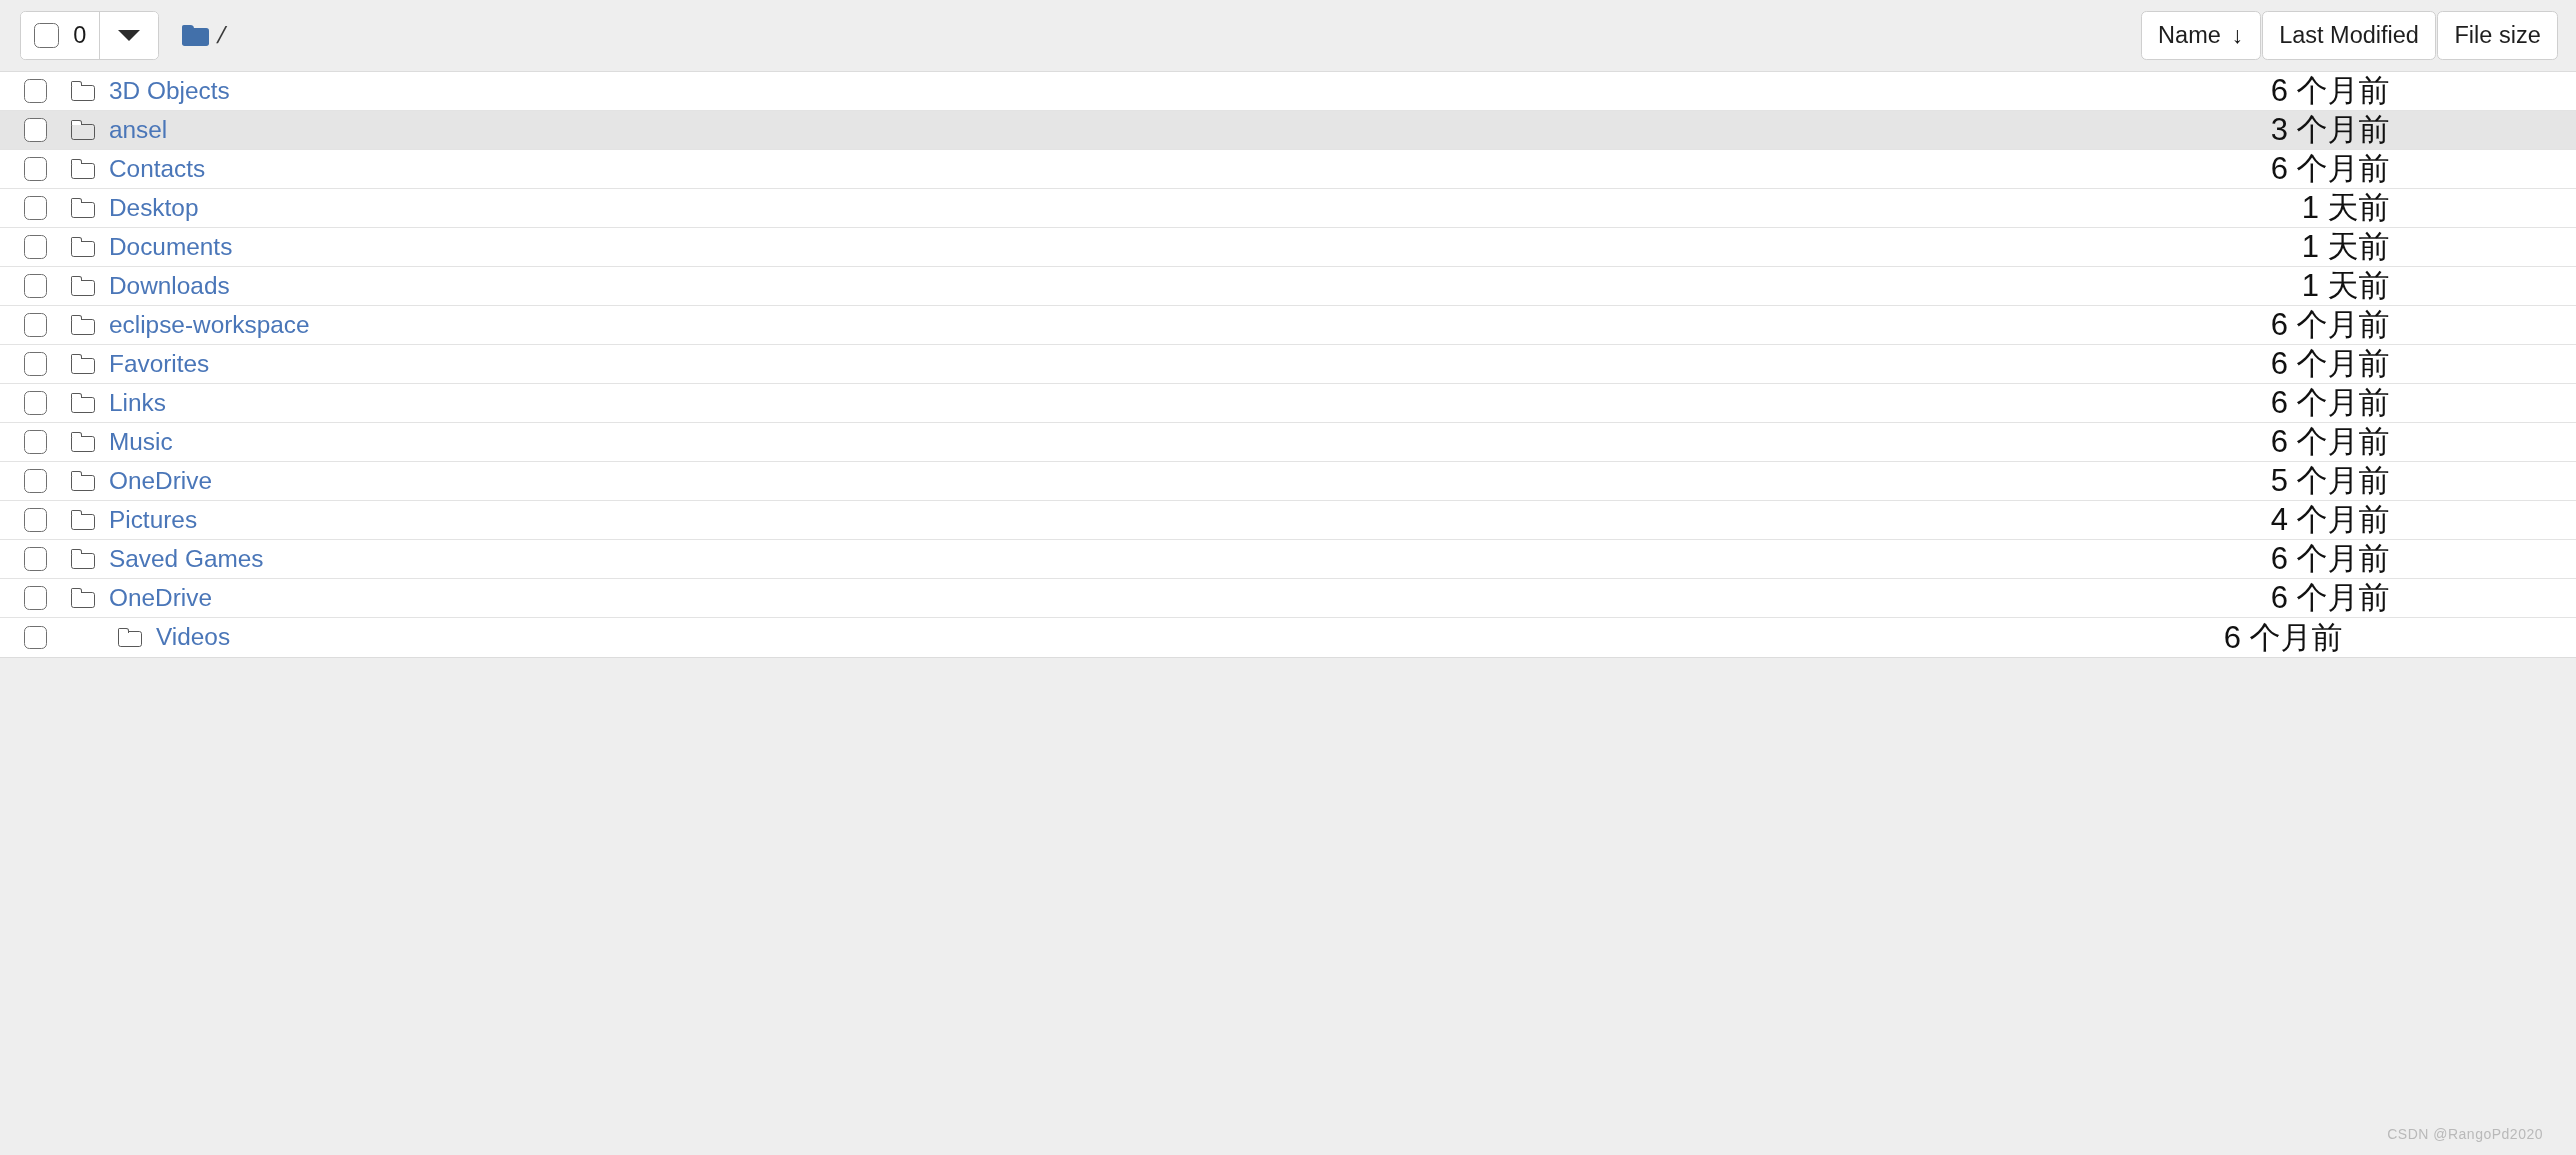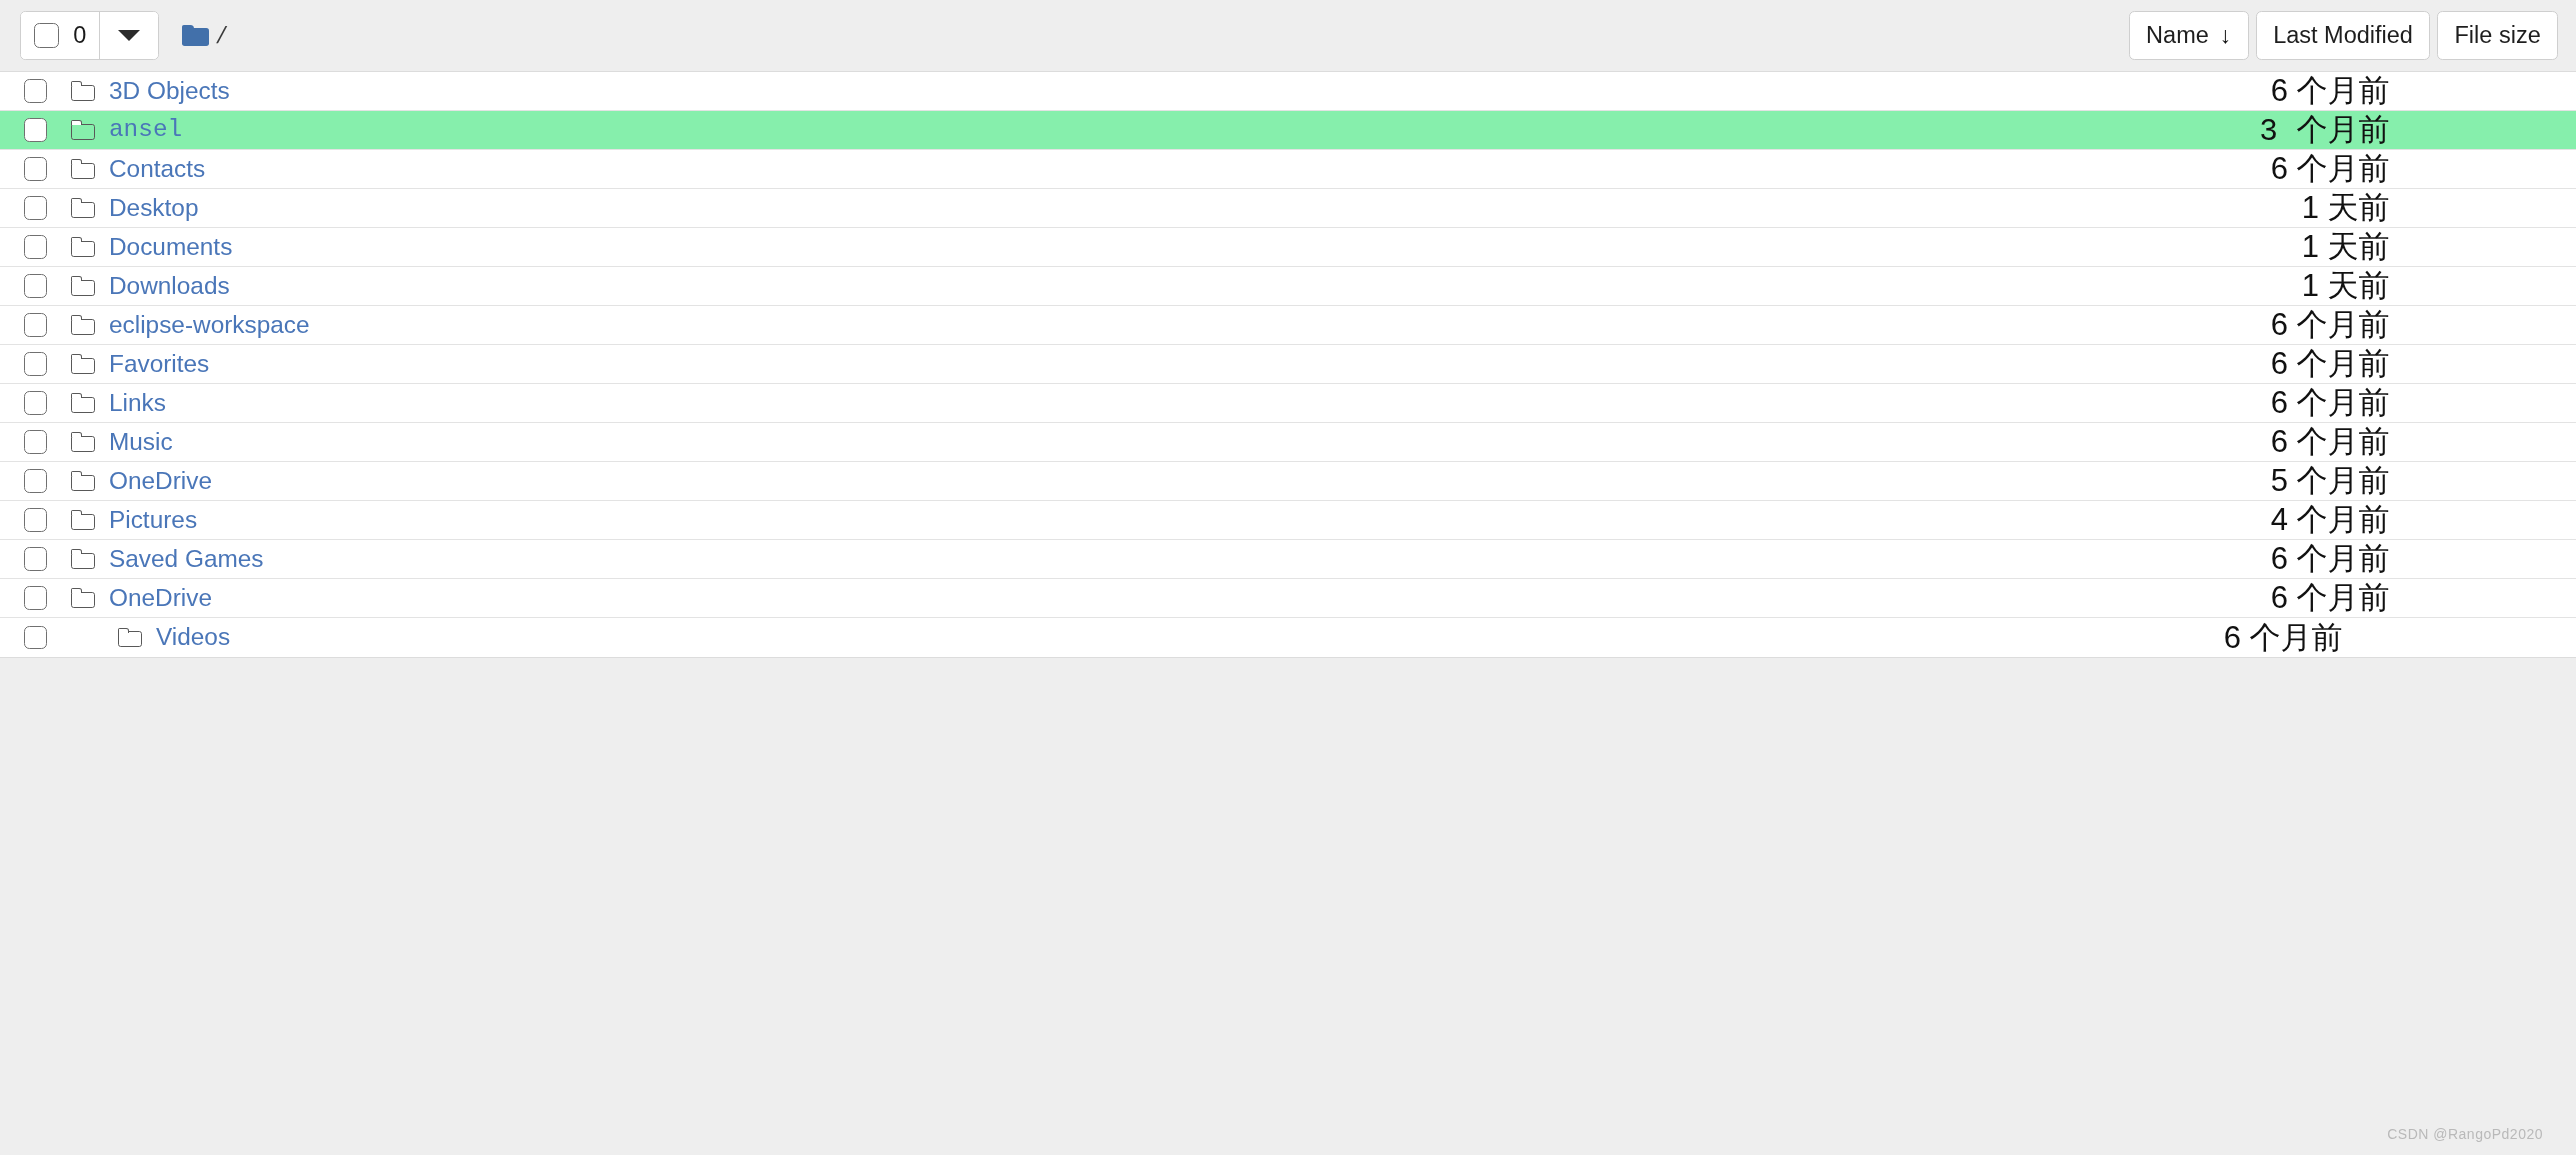--- a/index.html
+++ b/index.html
@@ -115,21 +115,21 @@
     color: #3a3a3a;
     font-size: 23.5px;
     font-style: italic;
     transform: skewX(-4deg);
   }
 
   .toolbar-right {
     margin-left: auto;
     display: flex;
     align-items: flex-start;
-    gap: 7px;
+    gap: 1px;
   }
   .sort-btn {
     background: #ffffff;
     border: 0.9px solid #cfcfcf;
     border-radius: 5.4px;
     height: 49px;
     padding: 0 16.3px;
     font-size: 23.5px;
     color: #1e1e1e;
     font-family: "Liberation Sans", sans-serif;
@@ -158,21 +158,21 @@
   }
 
   .row {
     display: flex;
     align-items: center;
     height: 39px;
     background: #ffffff;
     border-bottom: 0.9px solid #e3e3e3;
     padding: 0 23.5px 0 0;
   }
-  .row.highlight { background: #86efac; font-family: Liberation Mono, monospace; }
+  .row.highlight { background: #e5e5e5; }
   .row:last-child { border-bottom: none; gap: 47px; }
 
   .cell-check {
     width: 71px;
     display: flex;
     align-items: center;
     justify-content: center;
     flex: 0 0 auto;
   }
   .chk {

